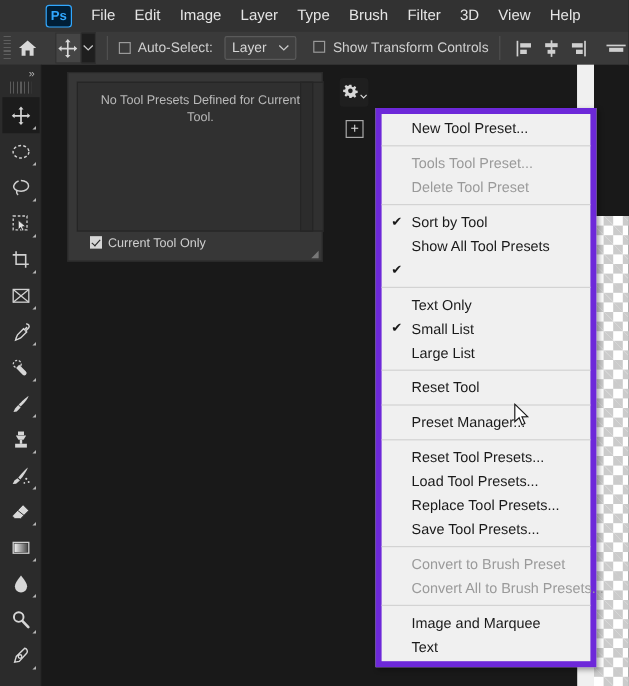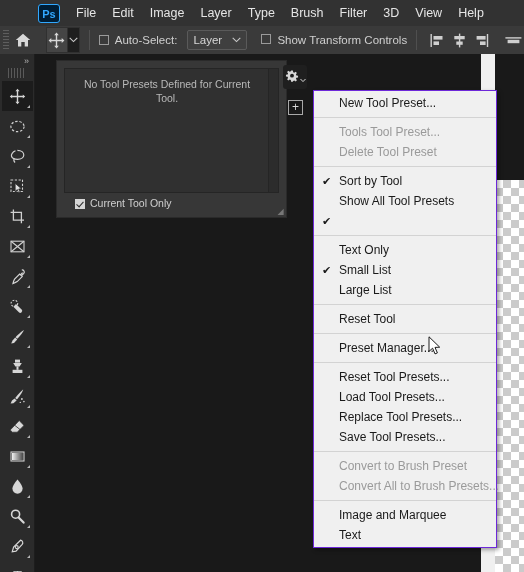--- a/index.html
+++ b/index.html
@@ -94,35 +94,35 @@
     display:flex;align-items:center;justify-content:center;
   }
   .tool.sel{background:#1c1c1c;}
   .tool .corner{
     position:absolute;right:3px;bottom:3px;width:0;height:0;
     border-left:3.2px solid transparent;border-bottom:3.2px solid #b6b6b6;
   }
 
   
   .presets-panel{
-    position:absolute;left:56px;top:60px;width:231px;height:158px;
+    position:absolute;left:56px;top:60px;width:213px;height:158px;
     background:#373737;border:1px solid #2a2a2a;box-sizing:border-box;
   }
   .presets-list{
     position:absolute;left:7px;top:7px;width:206px;height:125px;
     background:#303030;border:1px solid #252525;box-sizing:border-box;
     color:#b9b9b9;font-size:10.5px;text-align:center;line-height:14px;
     padding:8px 12px 0 12px;
   }
   .presets-scroll{
     position:absolute;right:7px;top:7px;width:11px;height:125px;
     background:#2c2c2c;border:1px solid #252525;box-sizing:border-box;
   }
   .presets-foot{
-    position:absolute;left:8px;bottom:8px;display:flex;align-items:flex-end;padding-left:10px;
+    position:absolute;left:8px;bottom:8px;display:flex;align-items:flex-start;padding-left:10px;
   }
   .presets-foot .opt-label{font-size:10.5px;color:#d0d0d0;margin-left:5px;}
   .panel-resize{
     position:absolute;right:1px;bottom:1px;width:9px;height:9px;
     color:#777;font-size:8px;line-height:9px;text-align:center;
   }
 
   
   .gear-btn{
     position:absolute;left:283px;top:65px;width:24px;height:24px;
@@ -159,21 +159,21 @@
   .rt-scroll .thumb{
     position:absolute;left:0;top:0;width:14px;height:112px;background:#f0f0f0;
   }
   .rt-scroll .line{
     position:absolute;left:0;top:118px;width:14px;height:1px;background:#c3c3c3;
   }
 
   
   .ctxmenu{
     position:absolute;left:313px;top:90px;width:184px;
-    background:#f0f0f0;border:1px solid #6d28d9;
+    background:#f0f0f0;border:5px solid #6d28d9;
     box-shadow:2px 2px 4px rgba(0,0,0,.35);
     padding:2px 0;box-sizing:border-box;
     font-size:12px;color:#1a1a1a;
   }
   .mi{
     position:relative;height:20px;line-height:20px;
     padding-left:25px;padding-right:10px;white-space:nowrap;
   }
   .mi.disabled{color:#9a9a9a;}
   .mi.hl{background:#0078d7;color:#ffffff;}

